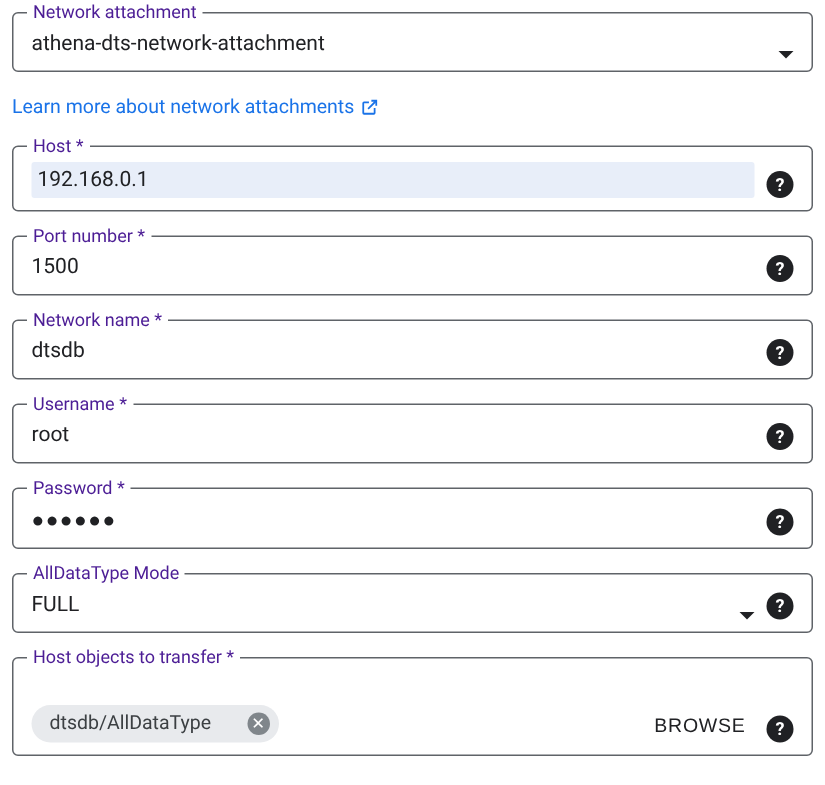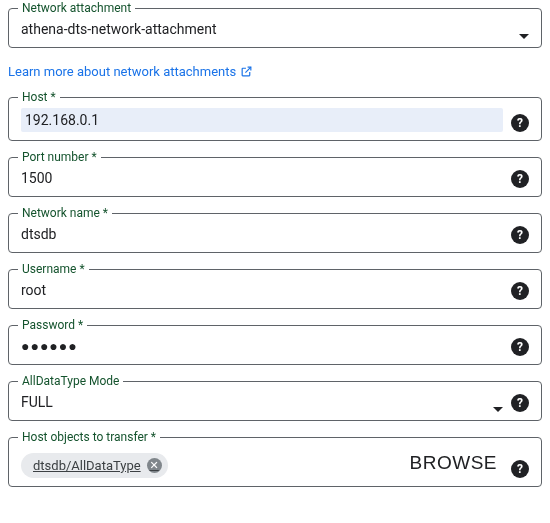--- a/index.html
+++ b/index.html
@@ -22,21 +22,21 @@
       margin-bottom: 16px;
       padding: 0 12px 8px 12px;
     }
     .field-label {
       position: absolute;
       top: -8px;
       left: 9px;
       background: #fff;
       padding: 0 4px;
       font-size: 12px;
-      color: #14532d;
+      color: #4c1d95;
       font-weight: 400;
     }
     .field-row {
       display: flex;
       align-items: flex-end;
       padding-top: 10px;
     }
     .field-value {
       flex: 1;
       font-size: 14px;
@@ -96,46 +96,46 @@
       display: block;
     }
     .chip {
       display: inline-flex;
       align-items: center;
       background: #e8eaed;
       border-radius: 14px;
       padding: 5px 6px 5px 12px;
       font-size: 13px;
       color: #3c4043;
-      gap: 6px;
-      text-decoration: underline;
+      gap: 24px;
     }
     .chip-remove {
       width: 15px;
       height: 15px;
       border-radius: 50%;
       background: #80868b;
       color: #fff;
       display: flex;
       align-items: center;
       justify-content: center;
       font-size: 11px;
       line-height: 1;
       cursor: pointer;
     }
     .browse-btn {
-      font-size: 19px;
+      font-size: 13px;
       font-weight: 500;
       letter-spacing: 0.5px;
       color: #202124;
       background: transparent;
       border: none;
       cursor: pointer;
       padding: 4px 6px;
       margin-left: auto;
+      margin-top: 23px;
     }
     .password-dots {
       letter-spacing: 1px;
       font-size: 14px;
     }
     .chip-container {
       flex: 1;
       display: flex;
       flex-wrap: wrap;
       gap: 4px;

